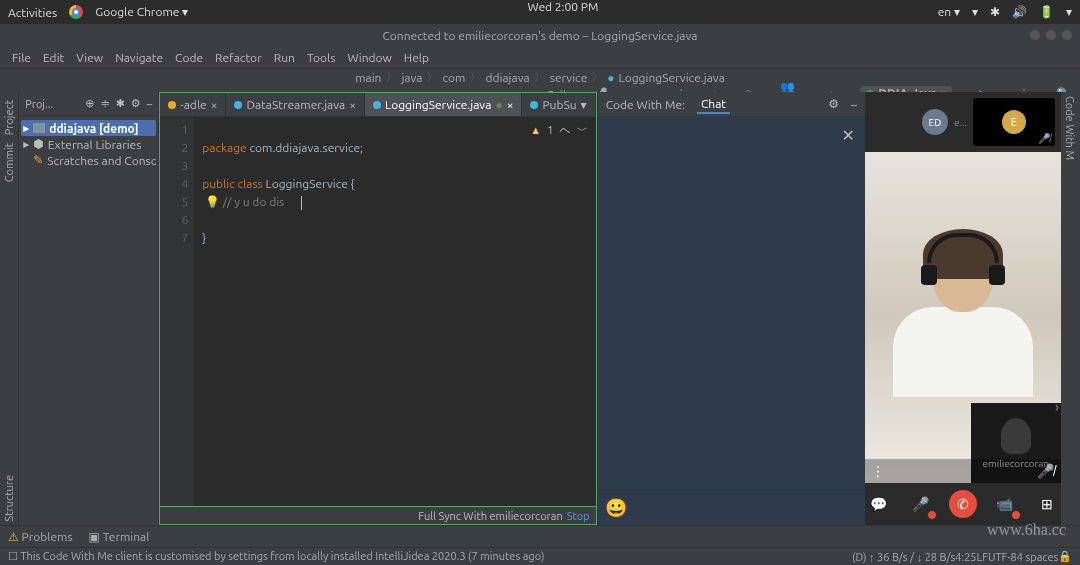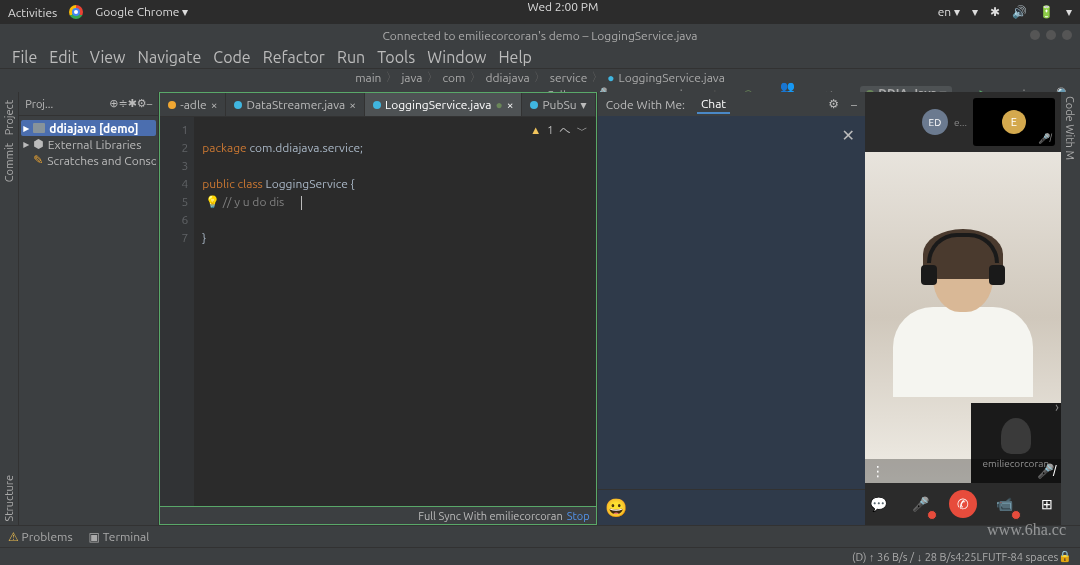--- a/index.html
+++ b/index.html
@@ -6,35 +6,35 @@
 body { width:1080px; height:565px; background:#2b2b2b; color:#bbb; font-size:12px; overflow:hidden; position:relative; }
 .topbar { height:24px; background:#2c2c2c; display:flex; padding:0 8px; color:#ddd; font-size:12px; }
 .topbar .left { display:flex; gap:12px; align-items:center; }
 .topbar .center { flex:1; text-align:center; }
 .topbar .right { display:flex; gap:12px; align-items:center; }
 .chrome-icon { width:14px; height:14px; border-radius:50%; background:conic-gradient(#ea4335 0 120deg,#34a853 120deg 240deg,#fbbc05 240deg 360deg); position:relative; }
 .chrome-icon::after { content:""; position:absolute; inset:3px; background:#fff; border-radius:50%; border:2px solid #4285f4; }
 .titlebar { height:22px; background:#3c3f41; display:flex; align-items:center; justify-content:center; color:#aaa; font-size:12px; position:relative; }
 .win-dots { position:absolute; right:8px; display:flex; gap:6px; }
 .win-dot { width:10px; height:10px; border-radius:50%; background:#555; }
-.menubar { height:22px; background:#3c3f41; display:flex; align-items:center; padding:0 8px; gap:4px; color:#bbb; font-size:16px; }
+.menubar { height:22px; background:#3c3f41; display:flex; align-items:center; padding:0 8px; gap:4px; color:#bbb; font-size:12px; }
 .menubar span { padding:0 4px; cursor:pointer; }
 .navbar { height:24px; background:#3c3f41; display:flex; align-items:center; padding:0 8px; color:#aaa; font-size:12px; border-top:1px solid #323232;flex-direction:column; }
 .breadcrumb { display:flex; gap:4px; align-items:center; }
 .breadcrumb .sep { color:#666; }
 .nav-right { margin-left:auto; display:flex; align-items:center; gap:24px; }
 .nav-icon { width:16px; height:16px; display:flex; align-items:center; justify-content:center; color:#888; }
 .pill { background:#4e5254; border-radius:3px; padding:1px 6px; display:flex; align-items:center; gap:4px;font-weight:bold; }
 .green-dot { width:8px; height:8px; background:#6a8759; border-radius:50%; }
 .play { color:#59a869; }
 .main { display:flex; height:calc(100% - 24px - 22px - 22px - 24px - 22px - 18px); }
 .sidebar-tabs { width:20px; background:#3c3f41; border-right:1px solid #323232; display:flex; flex-direction:column; align-items:center; padding-top:4px; }
 .vtab { writing-mode:vertical-rl; transform:rotate(180deg); padding:4px 2px; font-size:11px; color:#aaa; }
 .project-panel { width:140px; background:#3c3f41; border-right:1px solid #323232; }
-.panel-header { height:24px; display:flex; align-items:center; padding:0 6px; border-bottom:1px solid #323232; font-size:11px; }
+.panel-header { height:24px; display:flex; align-items:center; padding:0 6px; gap:6px; border-bottom:1px solid #323232; font-size:11px; }
 .panel-header .spacer { flex:1; }
 .tree { padding:4px 2px; font-size:12px; }
 .tree-row { display:flex; align-items:center; gap:4px; padding:1px 2px; white-space:nowrap; overflow:hidden; }
 .tree-row.sel { background:#4b6eaf; color:#fff; border-radius:2px; }
 .folder-icon { width:12px; height:10px; background:#87939a; border-radius:1px; display:inline-block; }
 .editor-area { flex:1; display:flex; flex-direction:column; background:#2b2b2b; border:1px solid #59a869; }
 .tabs { height:24px; display:flex; align-items:center; background:#3c3f41; border-bottom:1px solid #323232; font-size:12px; }
 .tab { padding:0 8px; height:100%; display:flex; align-items:center; gap:4px; color:#bbb; border-right:1px solid #323232; white-space:nowrap; }
 .tab.active { background:#4e5254; color:#fff; }
 .file-dot { width:8px; height:8px; border-radius:50%; background:#40b6e0; }
@@ -318,20 +318,21 @@
     <div class="vtab" style="transform:none">Code With M</div>
   </div>
 </div>
 
 <div class="bottom-tabs">
   <span><span style="color:#e8ba4e">⚠</span> <span>Problems</span></span>
   <span><span>▣</span> <span>Terminal</span></span>
 </div>
 
 <div class="statusbar">
+  <span>☐ <span>This Code With Me client is customised by settings from locally installed IntelliJidea 2020.3 (7 minutes ago)</span></span>
   <span class="spacer"></span>
   <span class="seg">(D) ↑ 36 B/s / ↓ 28 B/s</span>
   <span class="seg">4:25</span>
   <span class="seg">LF</span>
   <span class="seg">UTF-8</span>
   <span class="seg">4 spaces</span>
   <span class="seg lock">🔒</span>
 </div>
 
 <div class="watermark">www.6ha.cc</div>

